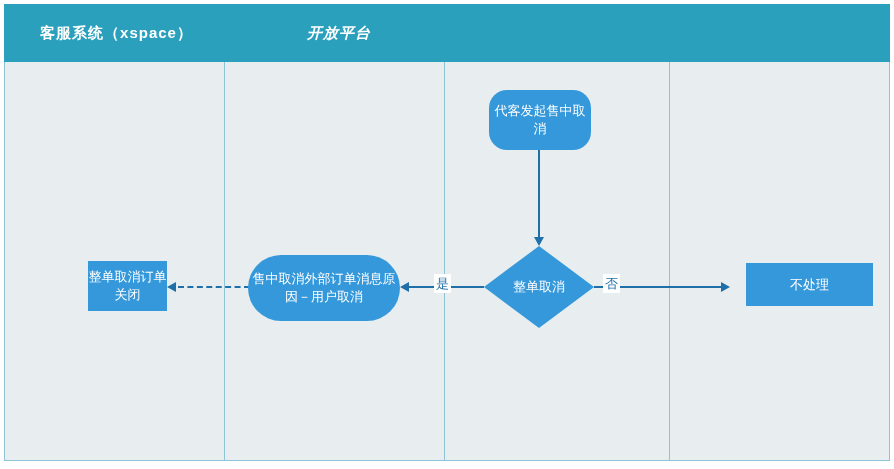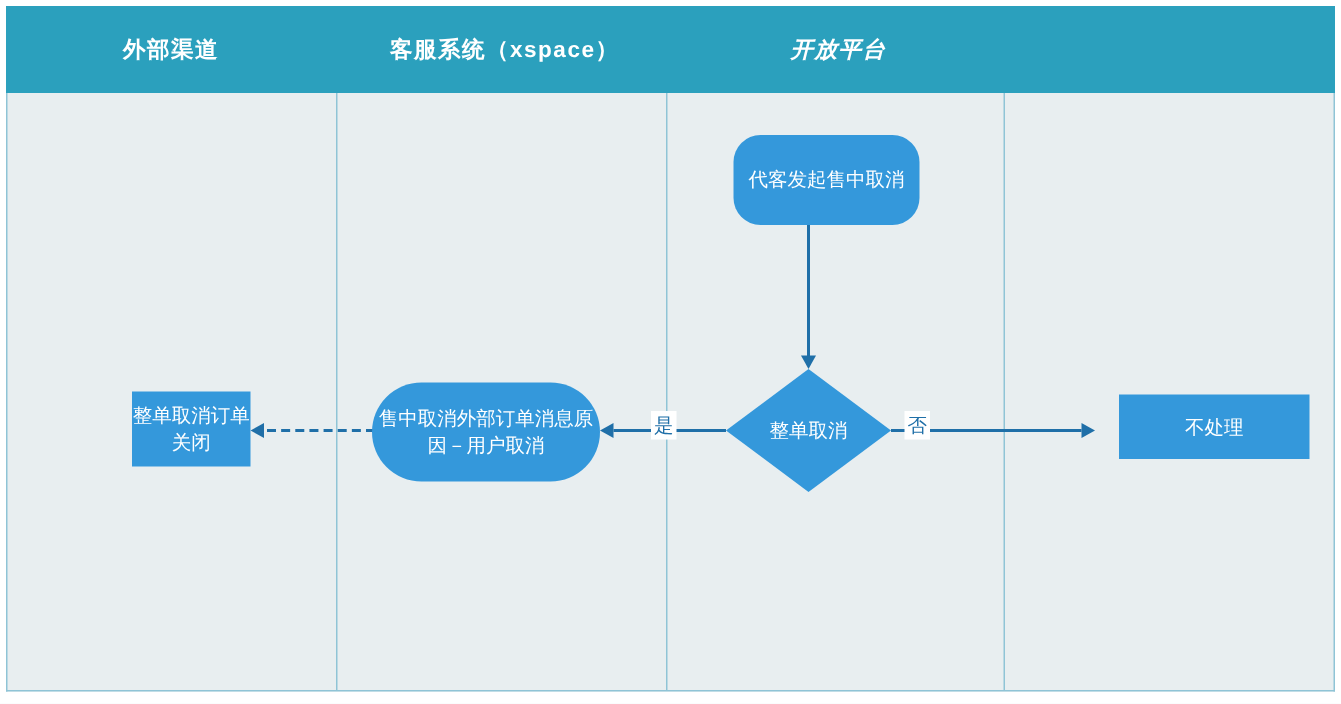--- a/index.html
+++ b/index.html
@@ -77,21 +77,21 @@
     color: #ffffff;
     font-size: 13px;
     line-height: 1.35;
     background: #3498db;
     box-sizing: border-box;
     z-index: 5;
   }
   #node-start {
     left: 489px;
     top: 90px;
-    width: 124px;
+    width: 102px;
     height: 60px;
     border-radius: 18px;
   }
   #node-ellipse {
     left: 248px;
     top: 255px;
     width: 152px;
     height: 66px;
     border-radius: 33px / 33px;
     font-size: 13px;
@@ -186,23 +186,20 @@
   #label-no  { left: 603px; top: 274px; }
 </style>
 </head>
 <body>
 
 <div id="canvas">
 
   <div id="lane-frame">
 
     <div id="lane-header">
-      <div class="lane-title" style="width:220px;">
-        <span>外部渠道</span>
-      </div>
       <div class="lane-title" style="width:225px;">
         <span>客服系统（xspace）</span>
       </div>
       <div class="lane-title" style="width:220px;font-style:italic;">
         <span>开放平台</span>
       </div>
     </div>
 
     <div id="lane-body">
       <div class="lane-col" style="width:220px;"></div>

